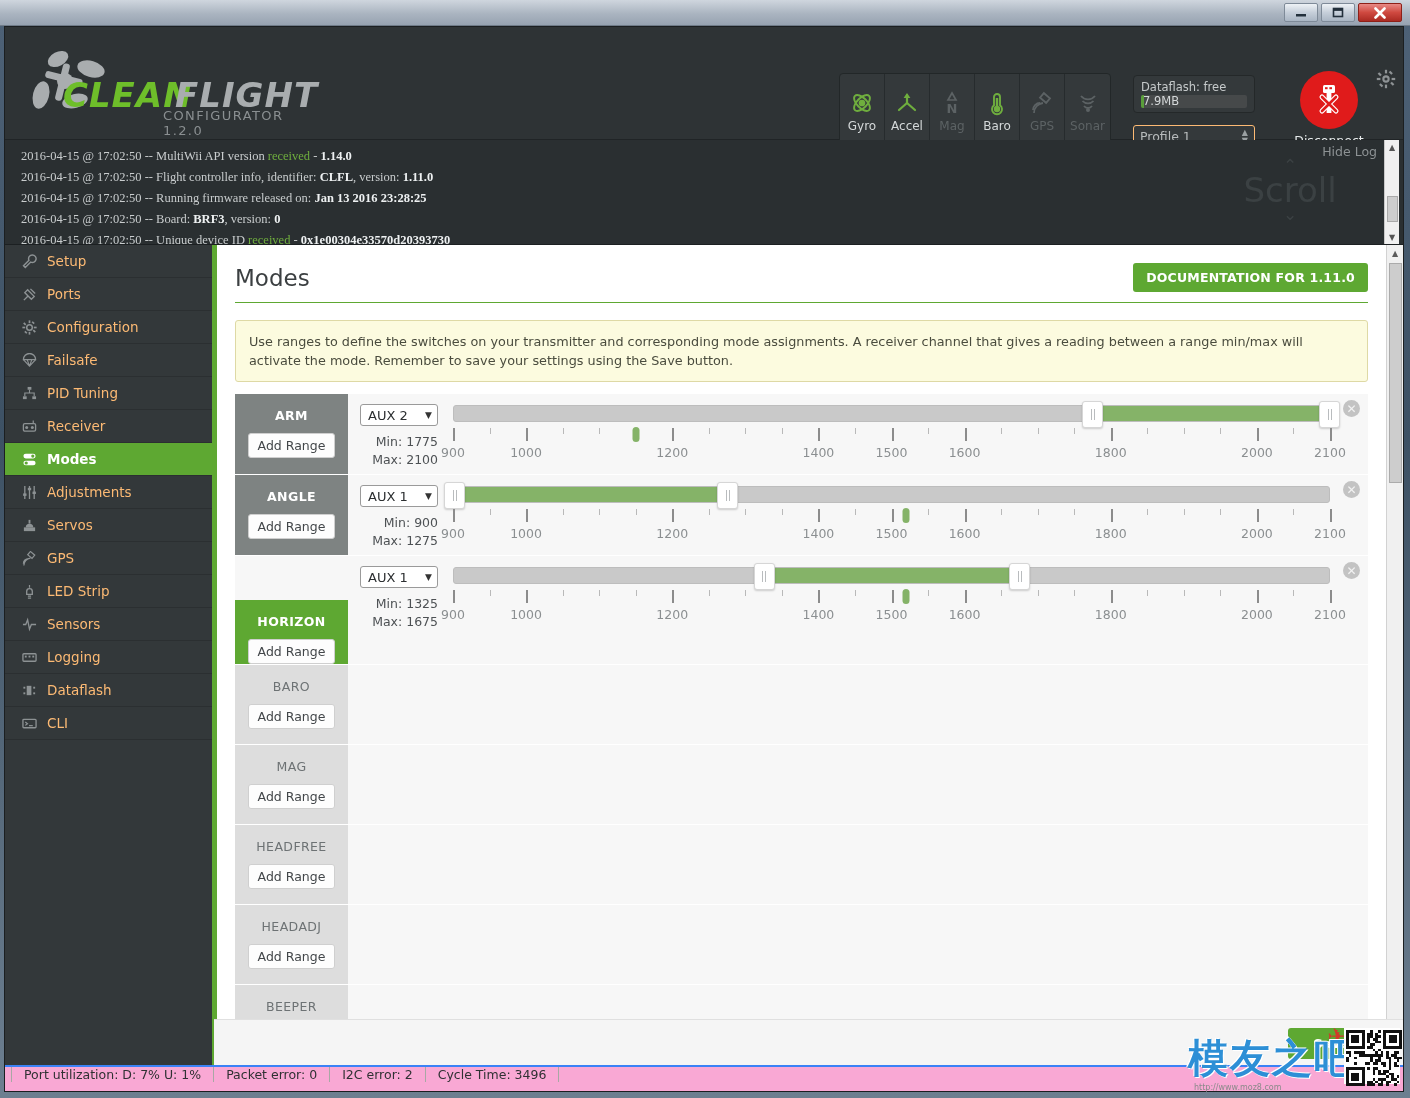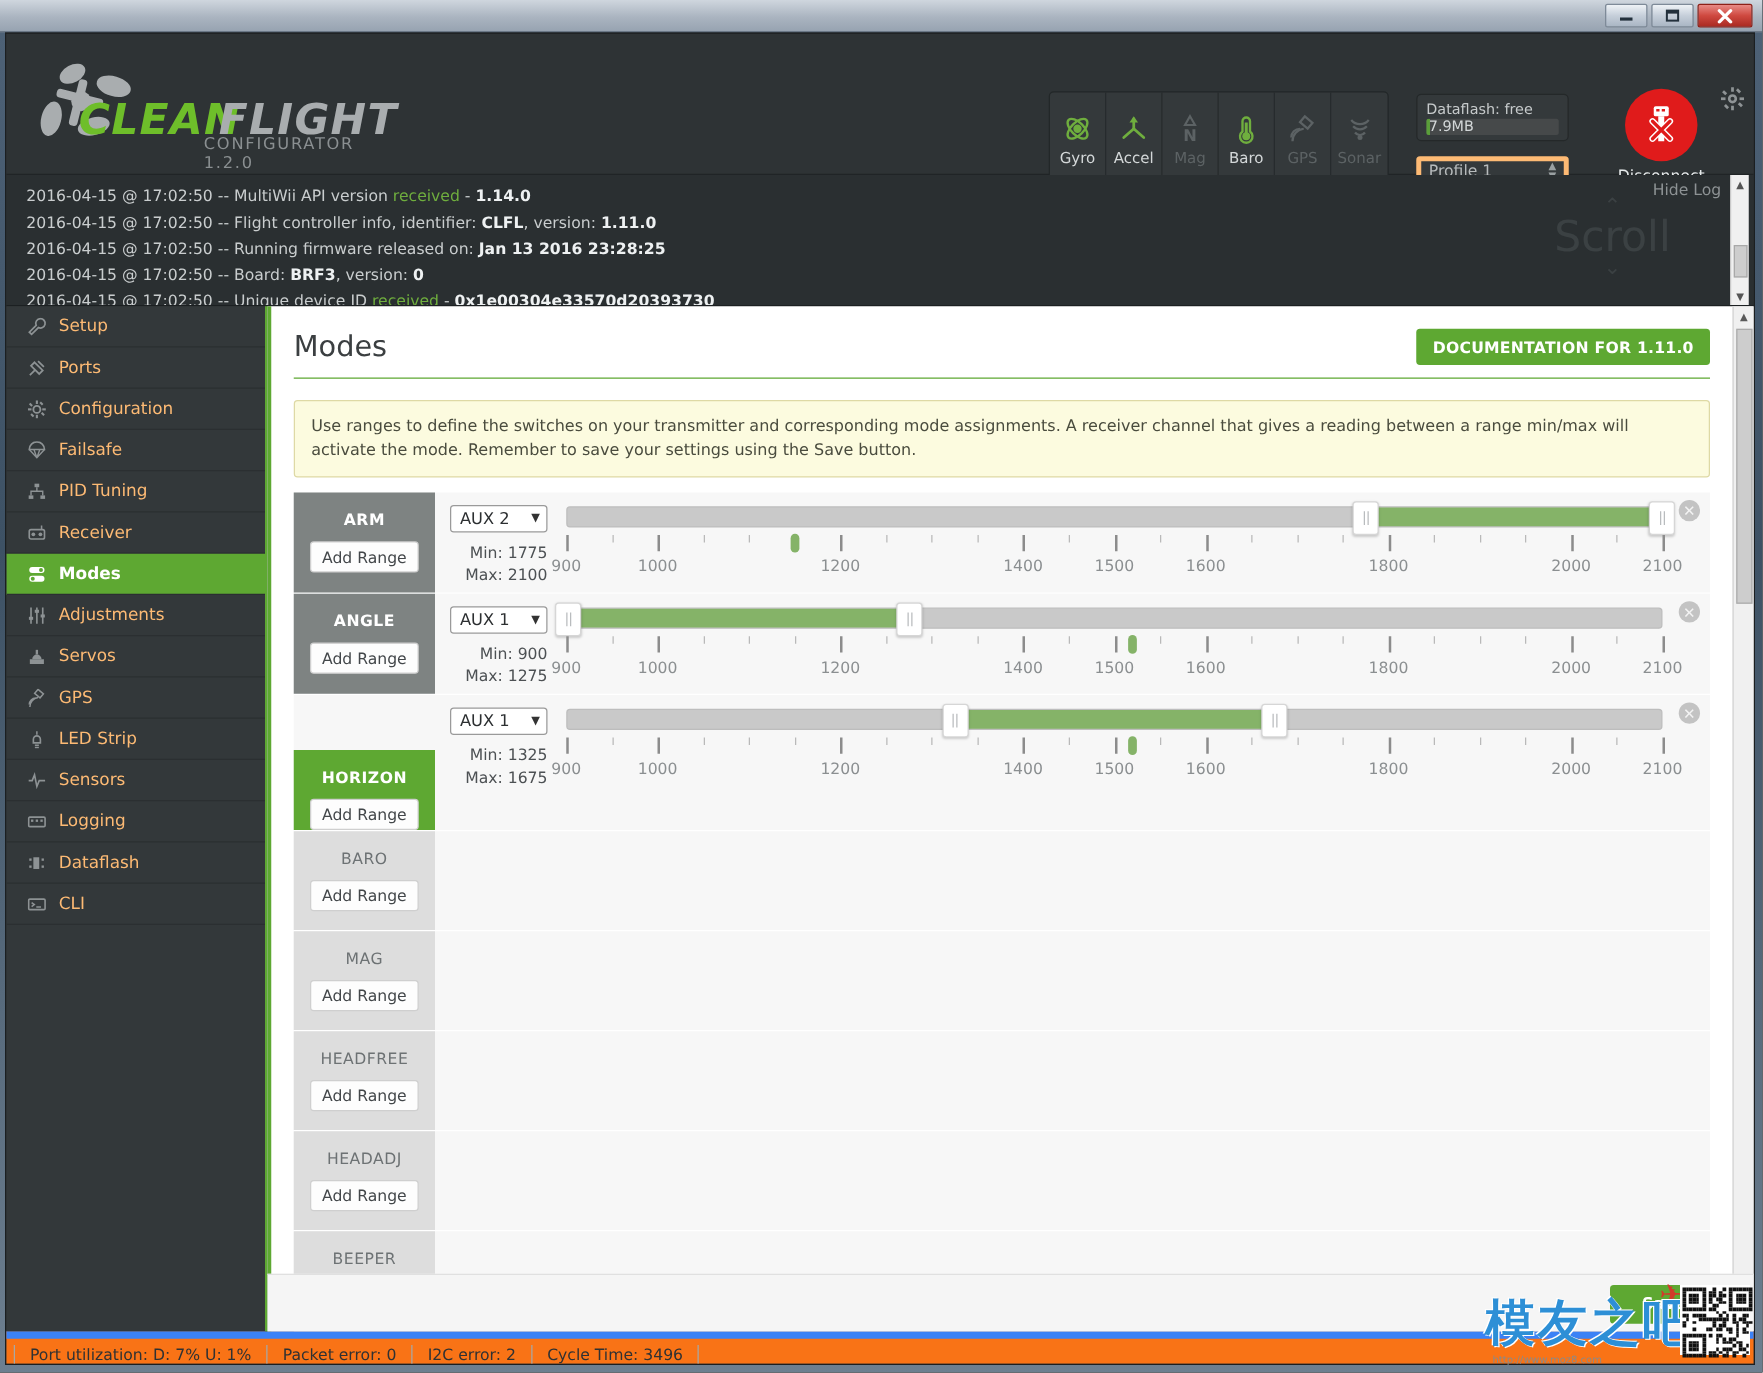--- a/index.html
+++ b/index.html
@@ -87,42 +87,42 @@
     position: absolute; left: 0; top: 0; height: 100%; width: 3px; background: #5a9e3a;
   }
   #dataflash .dfbartext {
     position: absolute; left: 2px; top: 0; font-size: 11.5px;
     color: #d3d7d8; line-height: 13px;
   }
 
   #profilesel {
     position: absolute; left: 1128px; top: 98px;
     width: 122px; height: 22px;
-    background: #34393b; border: 4px solid #fdba74; border-radius: 3px;
+    background: #34393b; border: 1px solid #fdba74; border-radius: 3px;
     display: flex; align-items: center; padding: 0 6px;
     font-size: 12.5px; color: #b7bbbc; justify-content: space-between;
   }
   .spinner { display: flex; flex-direction: column; gap: 1px; color: #9aa0a2; font-size: 8px; line-height: 7px; }
 
   #disconnect { position: absolute; left: 1288px; top: 44px; width: 72px; text-align: center; }
   #disconnect .circle {
     width: 58px; height: 58px; margin: 0 auto; border-radius: 50%;
     background: #e01b1b; display: flex; align-items: center; justify-content: center;
   }
   #disconnect .dctext { margin-top: 4px; font-size: 12.5px; color: #e6eaeb; }
 
   #gear { position: absolute; left: 1371px; top: 42px; }
 
   
   #logpanel {
     position: relative; flex: none; height: 105px;
     background: #2a2f31; border-bottom: 1px solid #1c2022;
     overflow: hidden;
   }
-  #logtext { padding: 6px 0 0 16px; }
+  #logtext { padding: 6px 0 0 16px; font-family: Liberation Serif, serif; }
   .logline { font-size: 12.5px; color: #c9cdce; line-height: 21px; white-space: nowrap; }
   .logline .g { color: #6fae3e; }
   .logline b { color: #eef1f2; font-weight: bold; }
   #hidelog {
     position: absolute; right: 26px; top: 4px;
     font-size: 12.5px; color: #8d9294;
   }
   #scrollwm {
     position: absolute; right: 48px; top: 18px;
     width: 130px; text-align: center; color: #3b4143;
@@ -263,22 +263,22 @@
     background: #f5f5f5; border-top: 1px solid #e0e0e0;
   }
   #savebtn {
     position: absolute; right: 28px; top: 8px;
     background: #5ea832; color: #fff; font-size: 13px; font-weight: bold;
     padding: 8px 26px; border-radius: 3px;
   }
 
   
   #statusbar {
-    flex: none; height: 26px; background: #f97316;
-    border-top: 6px solid #3b82f6; display: flex; align-items: flex-end;
+    flex: none; height: 26px; background: #f9a8d4;
+    border-top: 2px solid #3b82f6; display: flex; align-items: flex-start;
   }
   .stcell {
     display: flex; align-items: center; padding: 0 12px;
     font-size: 12.5px; color: #2f3133; border-right: 1px solid #a8a8a4;
   }
   .stcell:first-child { margin-left: 6px; border-left: 1px solid #a8a8a4; }
   #stfill { flex: 1; }
 
   
   #watermark {

